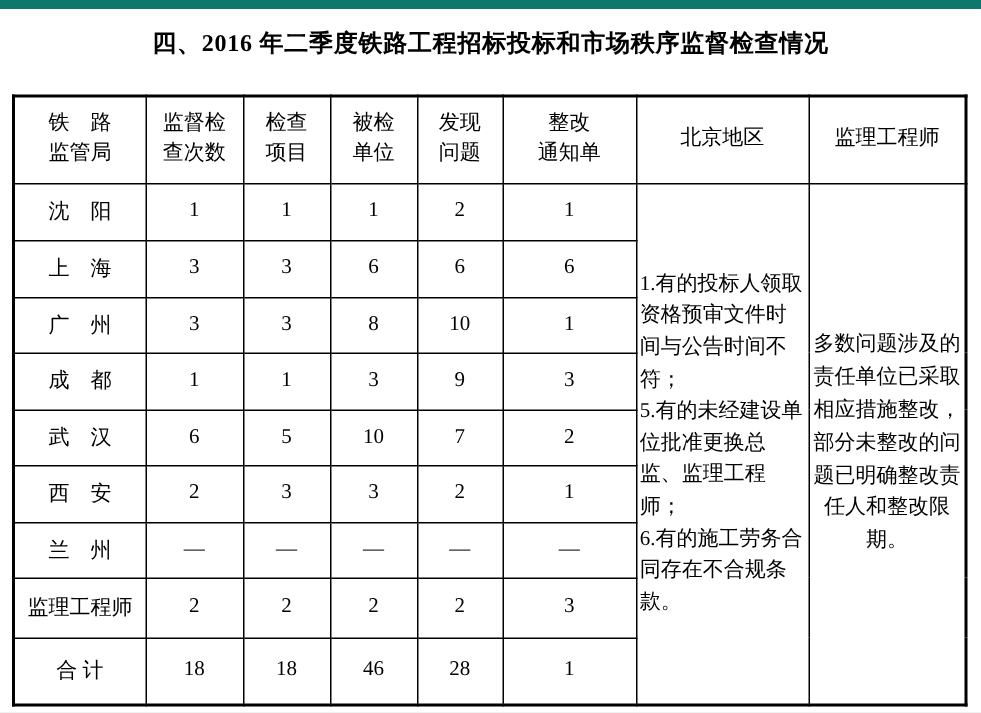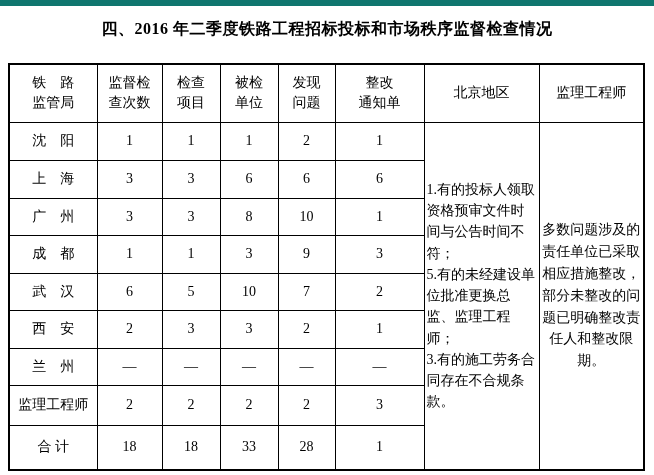--- a/index.html
+++ b/index.html
@@ -101,21 +101,21 @@
     <tr style="height:38px">
       <td class="bureau">沈　阳</td>
       <td class="num">1</td>
       <td class="num">1</td>
       <td class="num">1</td>
       <td class="num">2</td>
       <td class="num">1</td>
       <td class="problems-cell" rowspan="9">
         <div class="problem-item">1.有的投标人领取资格预审文件时间与公告时间不符；</div>
         <div class="problem-item">5.有的未经建设单位批准更换总监、监理工程师；</div>
-        <div class="problem-item">3.有的施工劳务合同存在不合规条款。</div>
+        <div class="problem-item">6.有的施工劳务合同存在不合规条款。</div>
       </td>
       <td class="rectify-cell" rowspan="9">多数问题涉及的责任单位已采取相应措施整改，部分未整改的问题已明确整改责任人和整改限期。</td>
     </tr>
     <tr style="height:38px">
       <td class="bureau">上　海</td>
       <td class="num">3</td>
       <td class="num">3</td>
       <td class="num">6</td>
       <td class="num">6</td>
       <td class="num">6</td>
@@ -165,19 +165,19 @@
       <td class="num">2</td>
       <td class="num">2</td>
       <td class="num">2</td>
       <td class="num">2</td>
       <td class="num">3</td>
     </tr>
     <tr style="height:45px">
       <td class="bureau">合 计</td>
       <td class="num">18</td>
       <td class="num">18</td>
-      <td class="num">33</td>
+      <td class="num">46</td>
       <td class="num">28</td>
       <td class="num">1</td>
     </tr>
   </tbody>
     </table>
 </div>
 
 </body></html>

